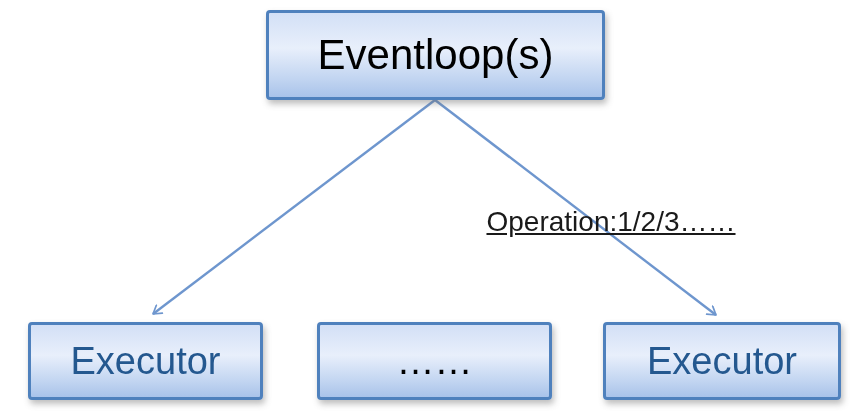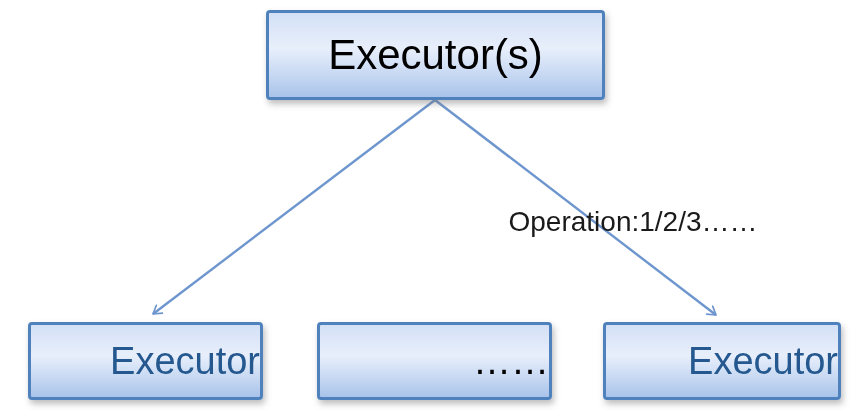--- a/index.html
+++ b/index.html
@@ -53,56 +53,55 @@
     left: 266px; top: 10px;
     width: 339px; height: 90px;
     font-size: 42px;
     color: var(--title-text-color, #000000);
   }
   .node-executor {
     top: 322px;
     height: 78px;
     font-size: 38px;
     color: var(--executor-text-color, #24588f);
-    justify-content: flex-end;
   }
   .node-executor-left  { left: 28px;  width: 235px; }
   .node-ellipsis       { left: 317px; width: 235px; color: var(--title-text-color, #000000); }
   .node-executor-right { left: 603px; width: 238px; }
   .edge-label {
     position: absolute;
     top: 202px;
     width: 290px;
     height: 40px;
     line-height: 40px;
     text-align: center;
     font-size: 28px;
     color: var(--label-text-color, #1a1a1a);
     white-space: nowrap;
   }
   .edge-label-left  { left: 95px; }
-  .edge-label-right { left: 488px; }
+  .edge-label-right { left: 466px; text-decoration: underline; }
 </style>
 </head>
 <body>
 
 <div id="canvas">
 
   <svg id="edges" viewBox="0 0 868 412" xmlns="http://www.w3.org/2000/svg">
     <defs>
       <marker id="openArrow" viewBox="0 0 12 12" markerWidth="12" markerHeight="12" refX="9" refY="6" orient="auto" markerUnits="userSpaceOnUse">
         <path class="edge-marker" d="M1,1 L9,6 L1,11"></path>
       </marker>
     </defs>
     <line class="edge-line" x1="435" y1="100" x2="153" y2="314" marker-end="url(#openArrow)"></line>
     <line class="edge-line" x1="435" y1="100" x2="716" y2="315" marker-end="url(#openArrow)"></line>
   </svg>
 
   <div class="node node-eventloop">
-    <span>Executor(s)</span>
+    <span>Eventloop(s)</span>
   </div>
 
 
   <div class="edge-label edge-label-right">Operation:1/2/3……</div>
 
   <div class="node node-executor node-executor-left">
     <span>Executor</span>
   </div>
 
   <div class="node node-executor node-ellipsis">

